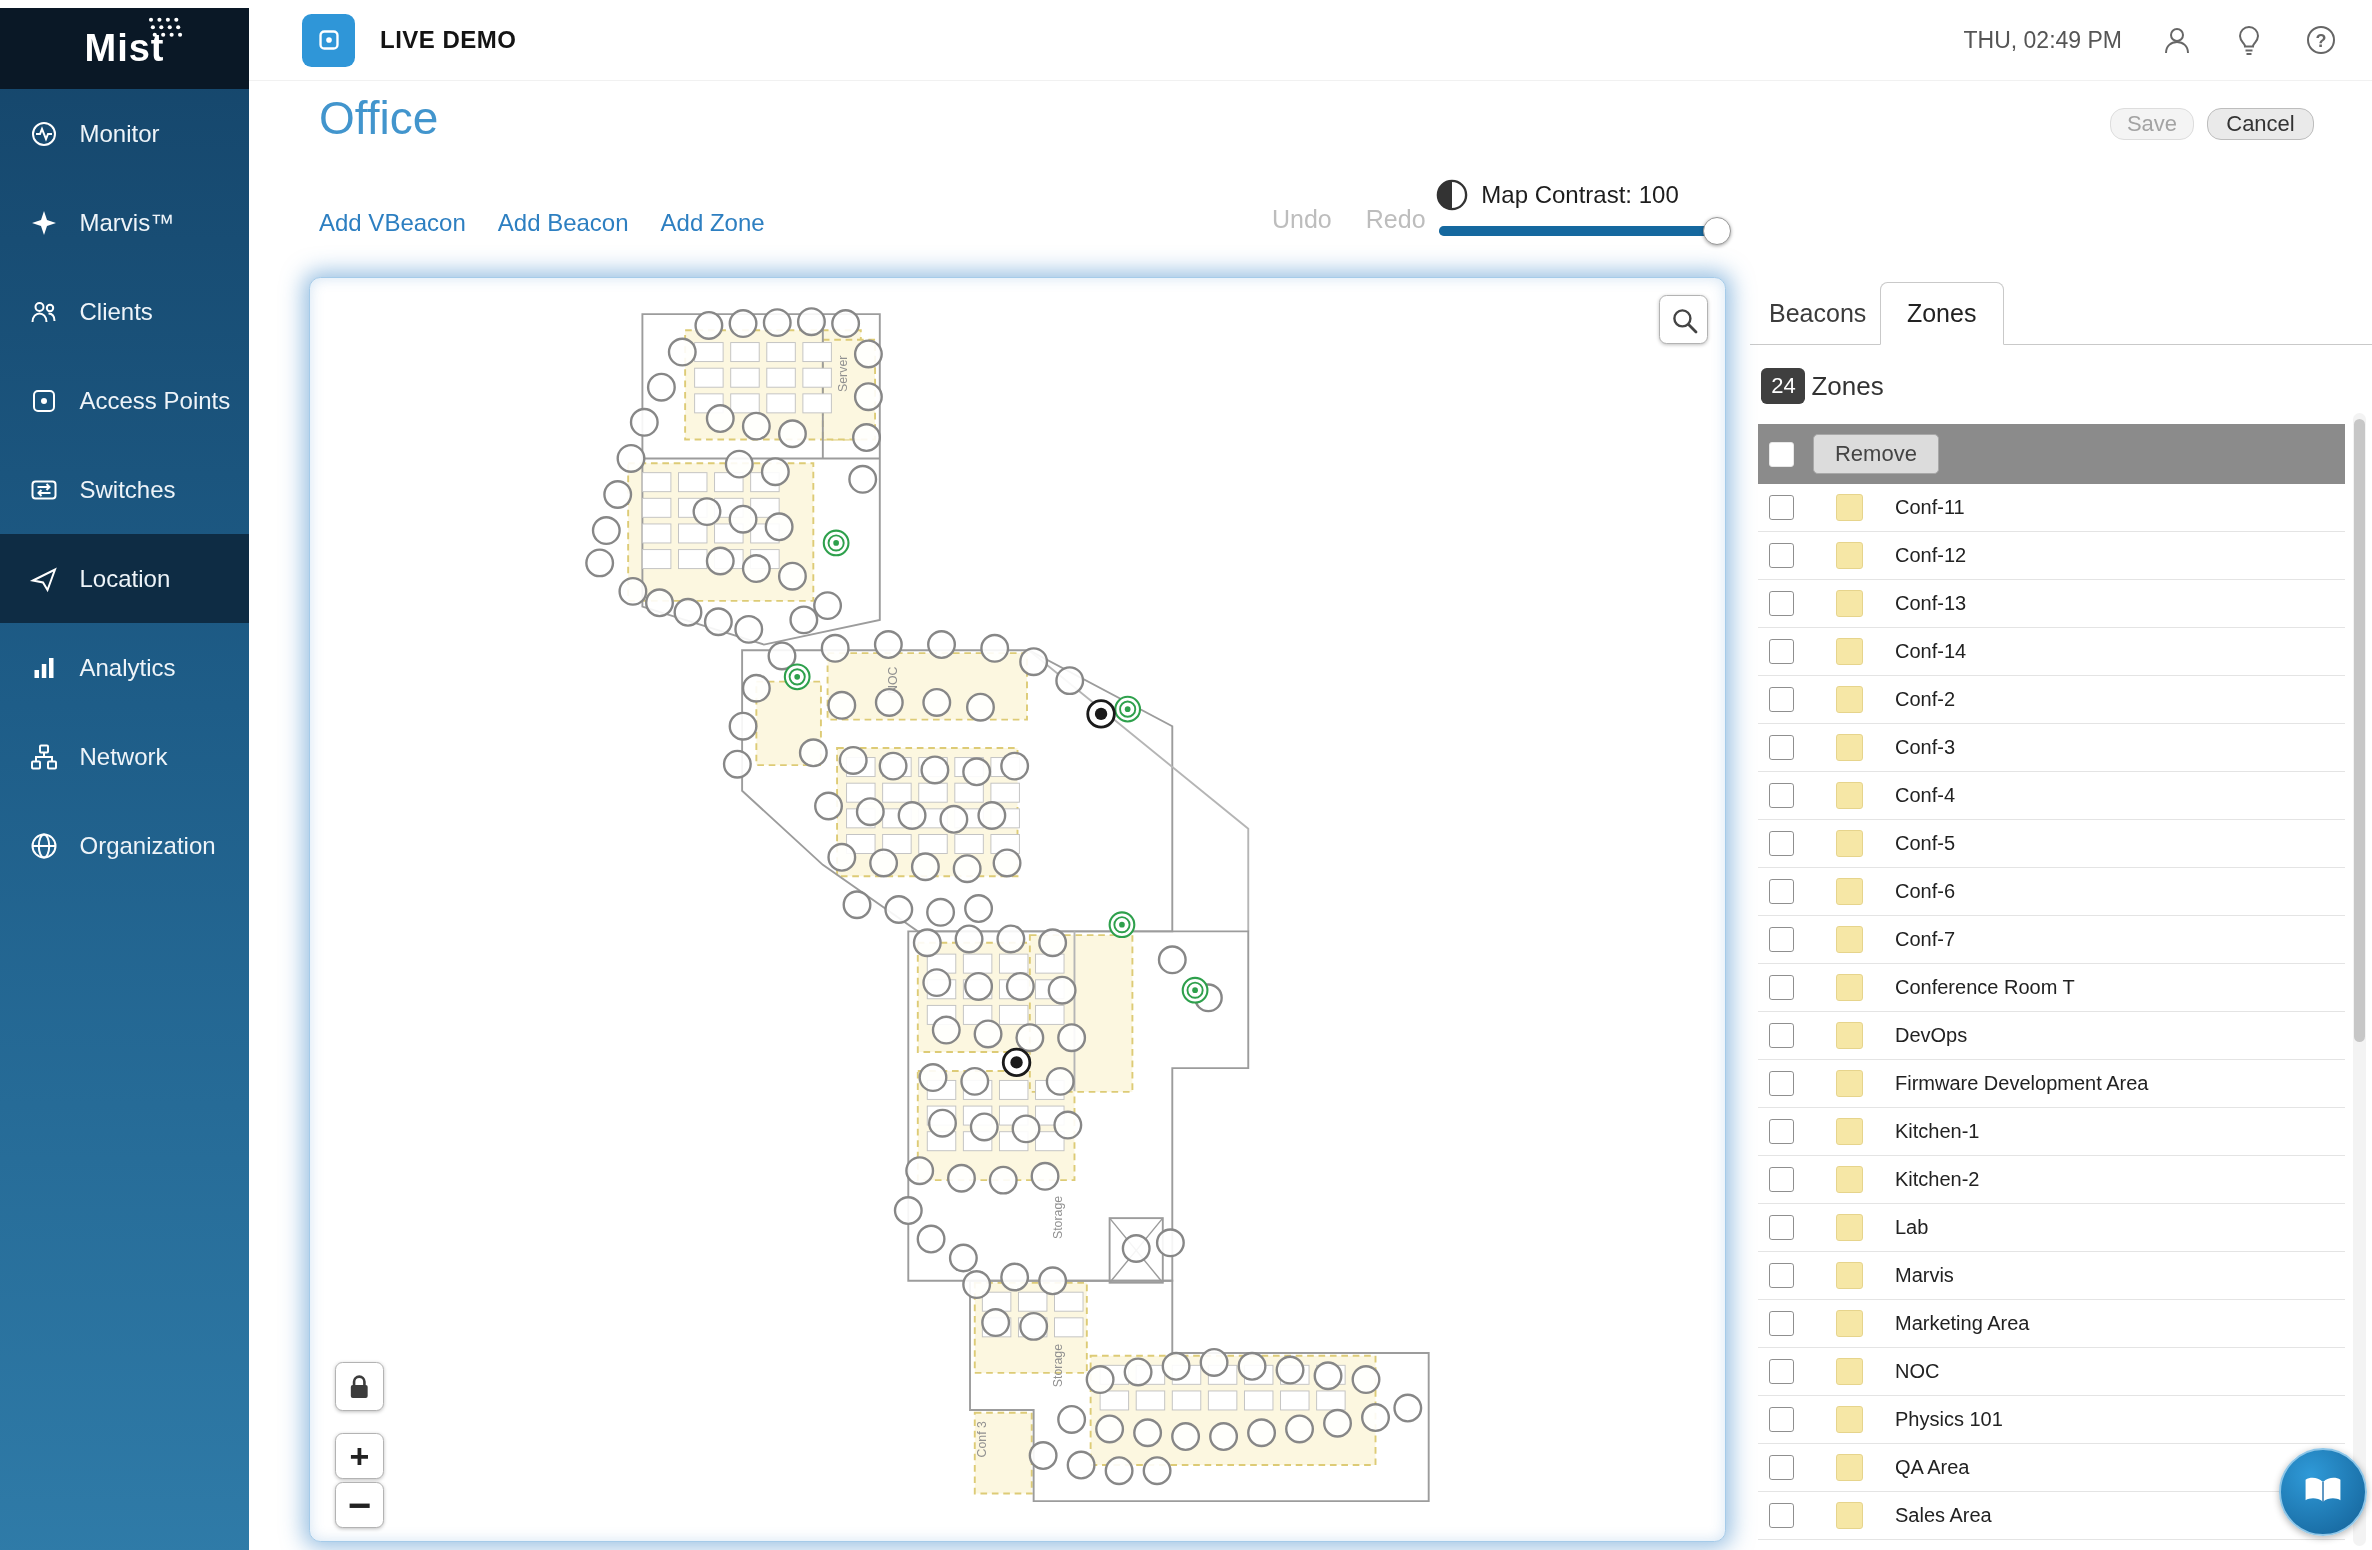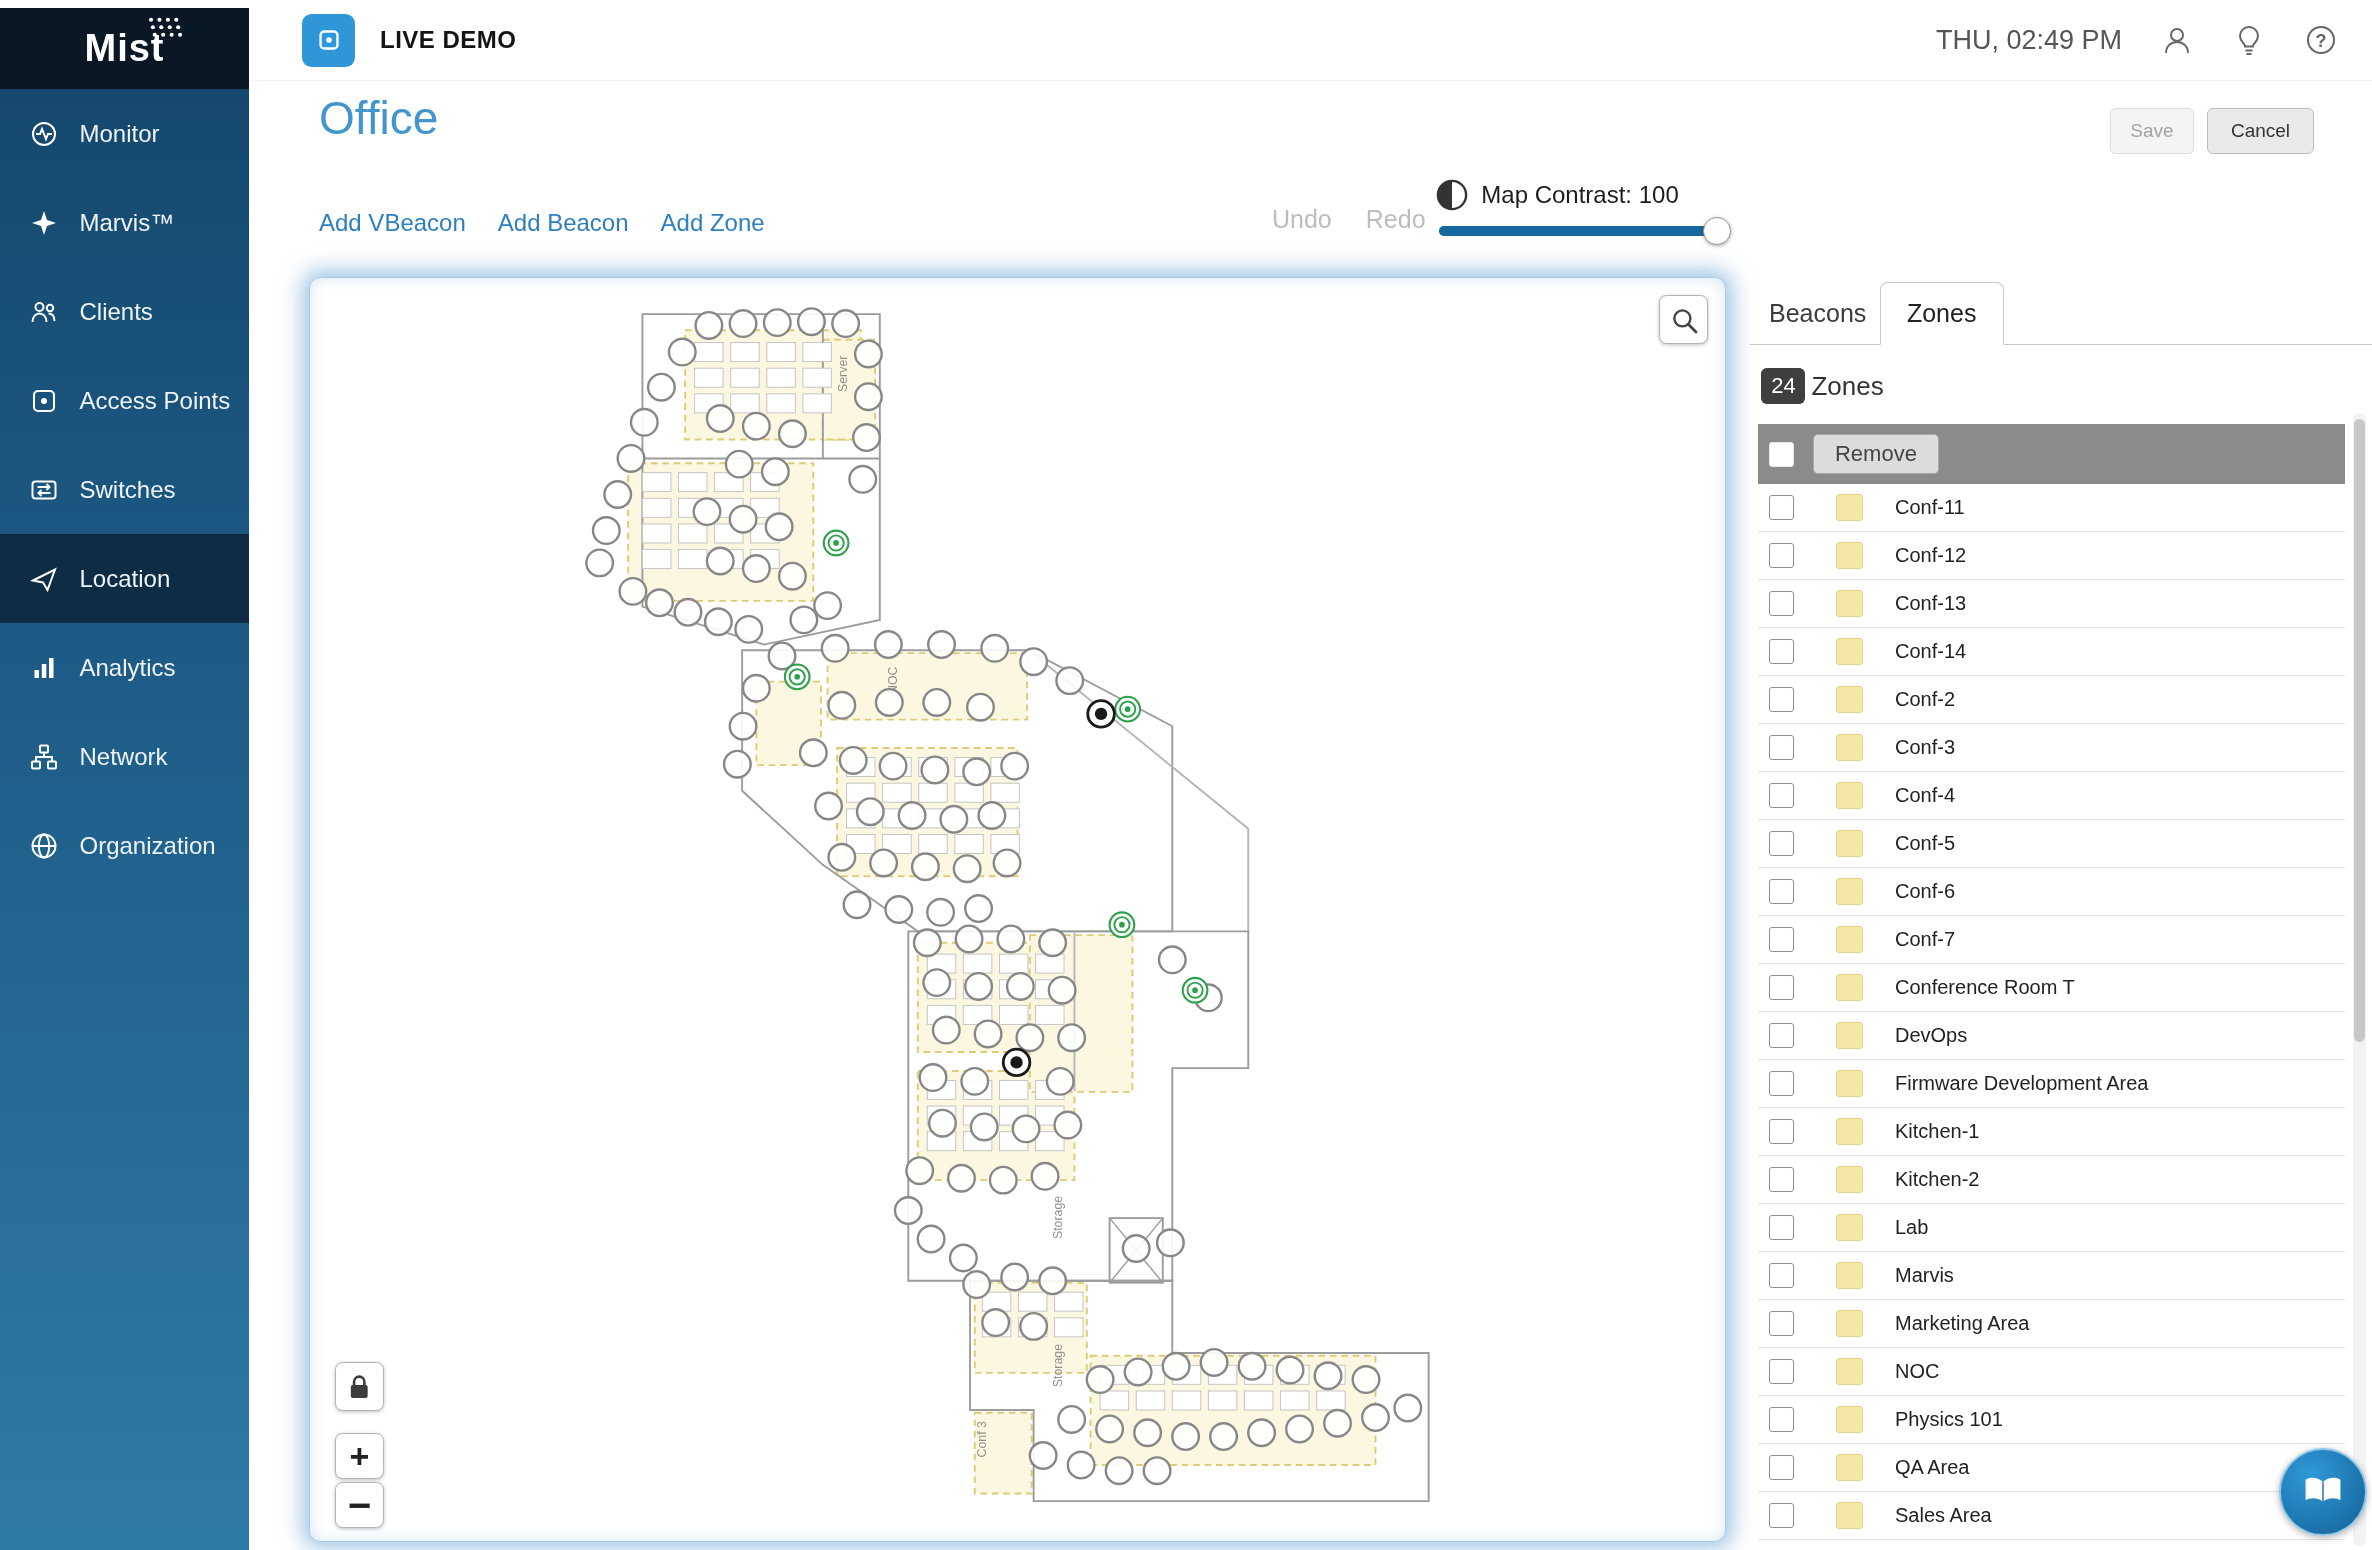--- a/index.html
+++ b/index.html
@@ -18,26 +18,26 @@
   .nav-icon { width:30px; height:30px; flex:0 0 30px; }
   .nav-icon svg { width:100%; height:100%; }
 
   
   .header { position:absolute; left:249px; top:0; right:0; height:81px; background:#fff;
     display:flex; align-items:center; border-bottom:1px solid #f1f1f1; z-index:4; }
   .org-chip { width:53px; height:53px; border-radius:9.5px; background:#2f96d8; margin-left:53px;
     display:flex; align-items:center; justify-content:center; cursor:pointer; }
   .org-label { margin-left:25px; font-size:24px; font-weight:bold; color:#141414; letter-spacing:0.5px; }
   .header-right { position:absolute; right:34px; display:flex; align-items:center; gap:38px; }
-  .clock { font-size:27px; color:#555;margin-left:39px; }
+  .clock { font-size:23px; color:#555;margin-left:39px; }
   .hicon { width:34px; height:34px; cursor:pointer; }
 
   
   .page-title { position:absolute; left:319px; top:91px; font-size:46px; color:#4295cd; }
-  .btn { position:absolute; height:46px; border-radius:6px; font-size:19px;
+  .btn { position:absolute; height:32px; border-radius:14px; font-size:22px;
     font-family:"Liberation Sans",sans-serif; cursor:pointer; }
   .btn-save { left:2110px; top:108px; width:84px; background:#f4f4f4; border:1px solid #ddd; color:#a3a3a3; }
   .btn-cancel { left:2207px; top:108px; width:107px; background:#eaeaea; border:1px solid #bdbdbd; color:#333; }
   .links { position:absolute; left:319px; top:209px; display:flex; gap:32px; }
   .link { font-size:24px; color:#2d7fc1; cursor:pointer; }
   .history { position:absolute; left:1272px; top:205px; display:flex; gap:34px; font-size:25px; color:#bdbdbd; }
   .history span { cursor:pointer; }
   .contrast-row { position:absolute; left:1436px; top:179px; display:flex; align-items:center; gap:13.3px; }
   .contrast-label { font-size:24px; color:#1d1d1d; }
   .slider { position:absolute; left:1439px; top:226px; width:278px; height:9.5px; cursor:pointer; }

